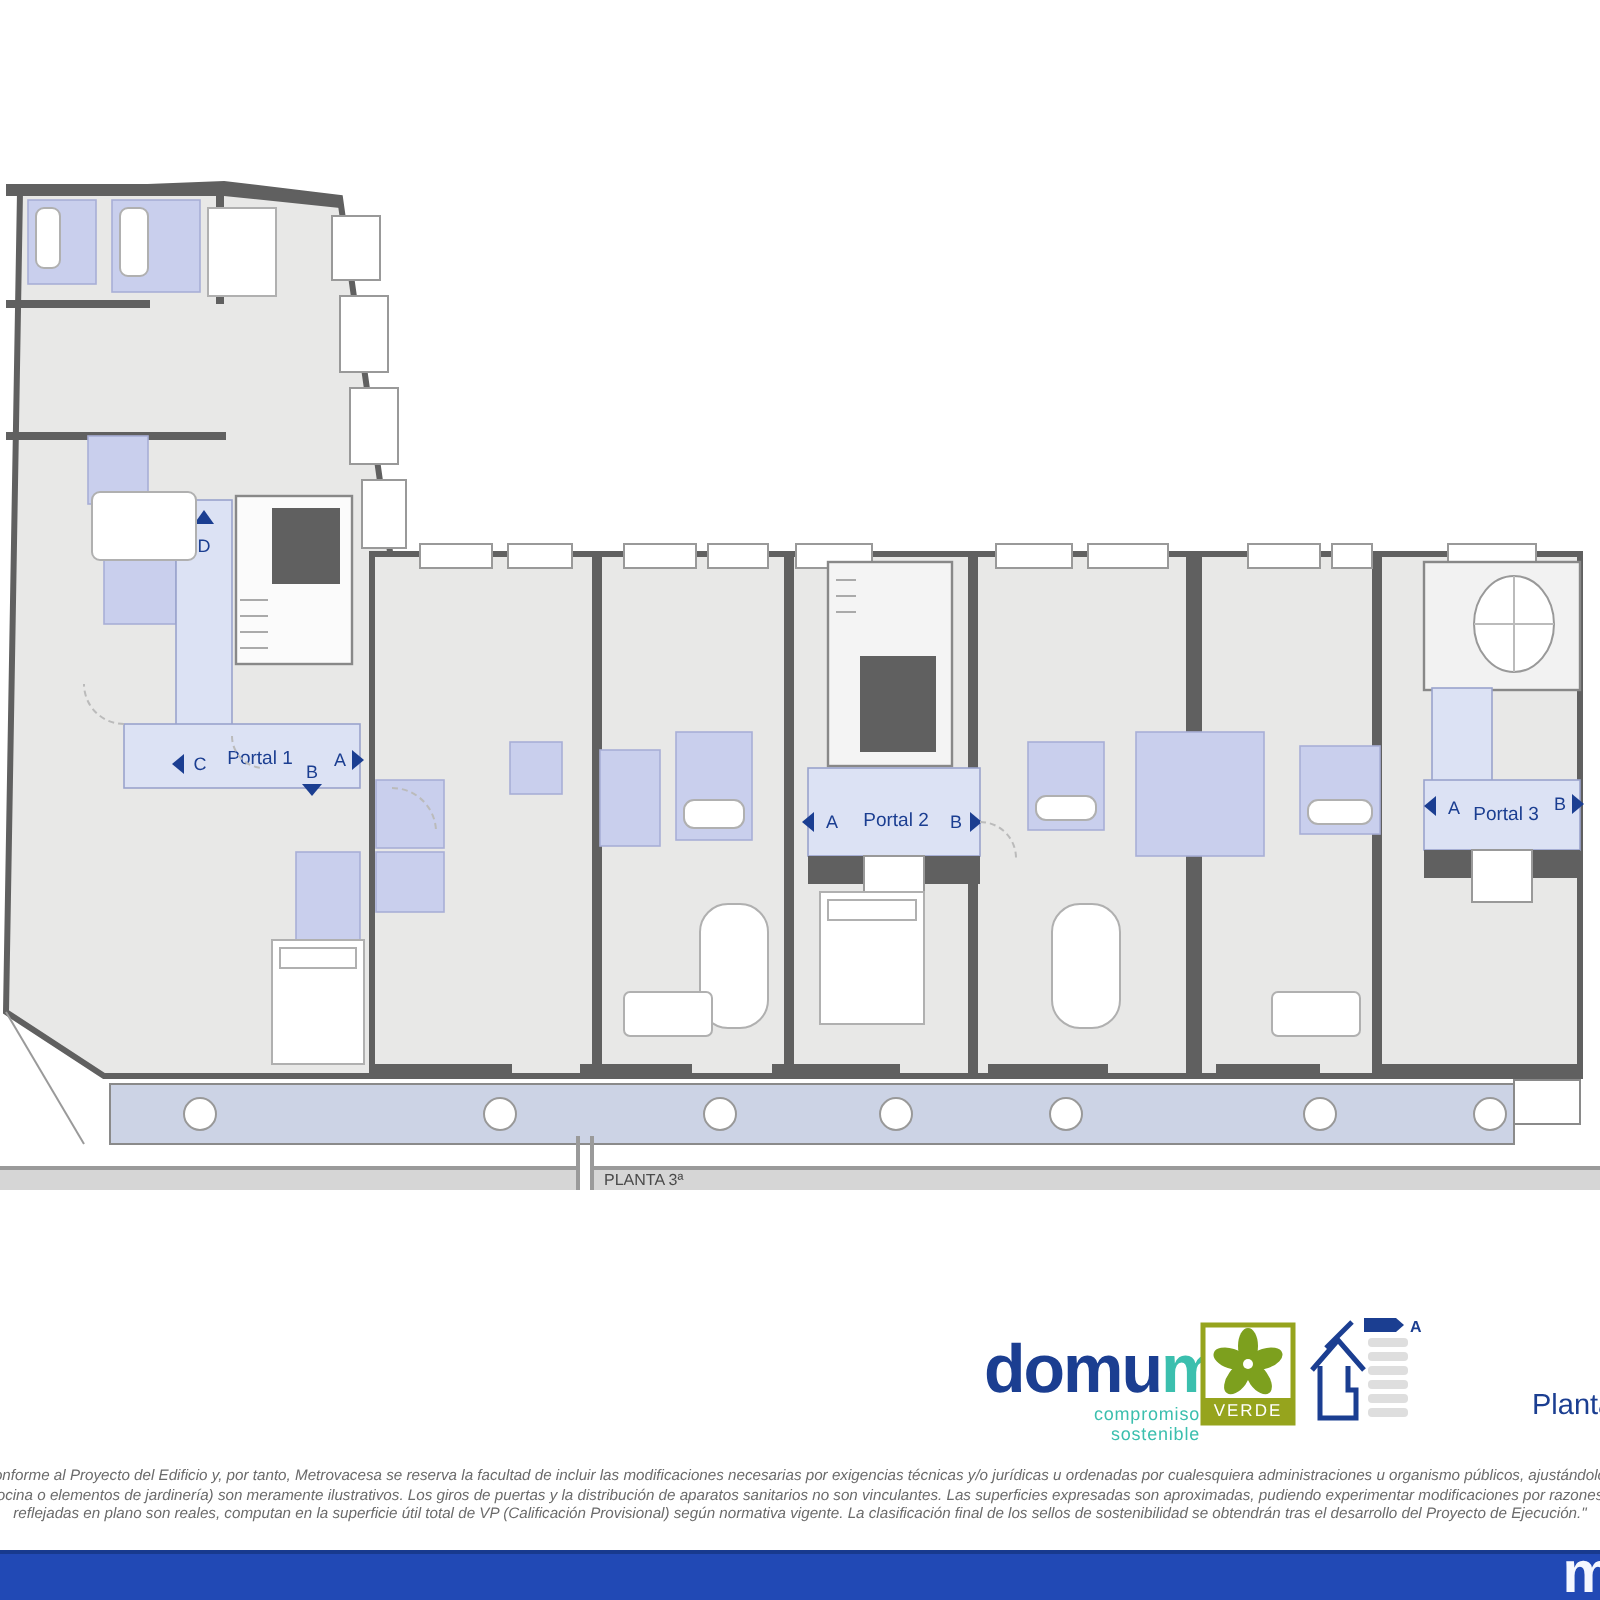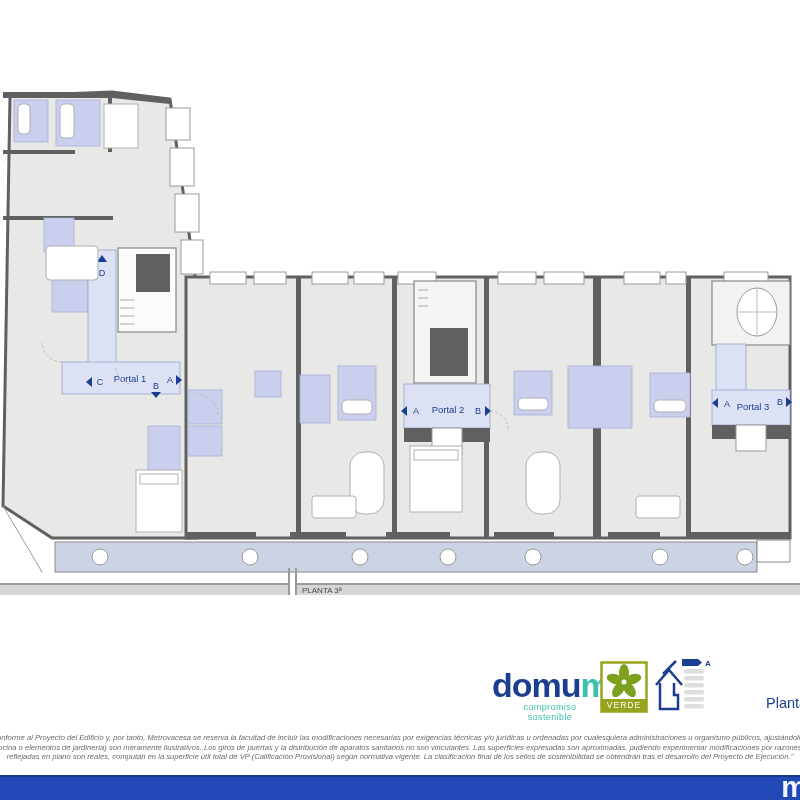--- a/index.html
+++ b/index.html
@@ -5,21 +5,21 @@
   html,body{margin:0;padding:0;background:#fff;}
   .page{position:relative;width:800px;height:800px;background:#fff;overflow:hidden;
         font-family:"Liberation Sans",sans-serif;}
   svg text{font-family:"Liberation Sans",sans-serif;}
   .portal-text{fill:#1b3e91;font-size:9.5px;}
   .unit-text{fill:#1b3e91;font-size:9px;}
   .band-text{fill:#4a4a4a;font-size:8px;}
   .domum{position:absolute;left:492px;top:666px;font-weight:bold;font-size:34px;
          letter-spacing:-1px;color:#1b3e91;}
   .domum .accent{color:#3bbfae;}
-  .tagline{position:absolute;left:500px;top:702px;width:100px;text-align:center;
+  .tagline{position:absolute;left:500px;top:702px;width:100px;text-align:right;
            font-size:9px;letter-spacing:.4px;color:#3bbfae;}
   .sheet-title{position:absolute;left:766px;top:695px;width:34px;overflow:hidden;
                white-space:nowrap;font-size:14.5px;color:#1b3e91;}
   .verde-badge{position:absolute;left:600px;top:661px;}
   .energy-house{position:absolute;left:648px;top:657px;}
   .disclaimer{position:absolute;top:733px;left:-145px;width:1090px;text-align:center;
               font-style:italic;font-size:7.6px;line-height:9.6px;color:#6b6b6b;}
   .disclaimer div{white-space:nowrap;}
   .bottom-bar{position:absolute;left:0;top:775px;width:800px;height:25px;
               background:#2149b5;border-top:2px solid #183a8e;box-sizing:border-box;}

